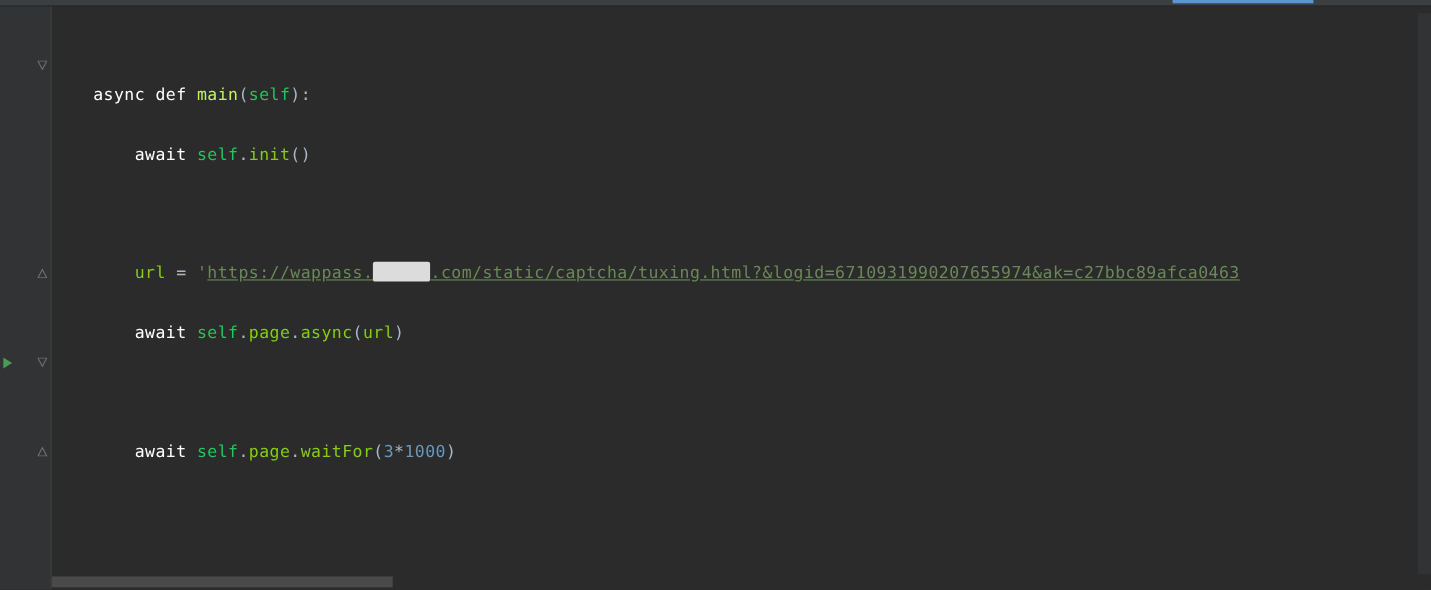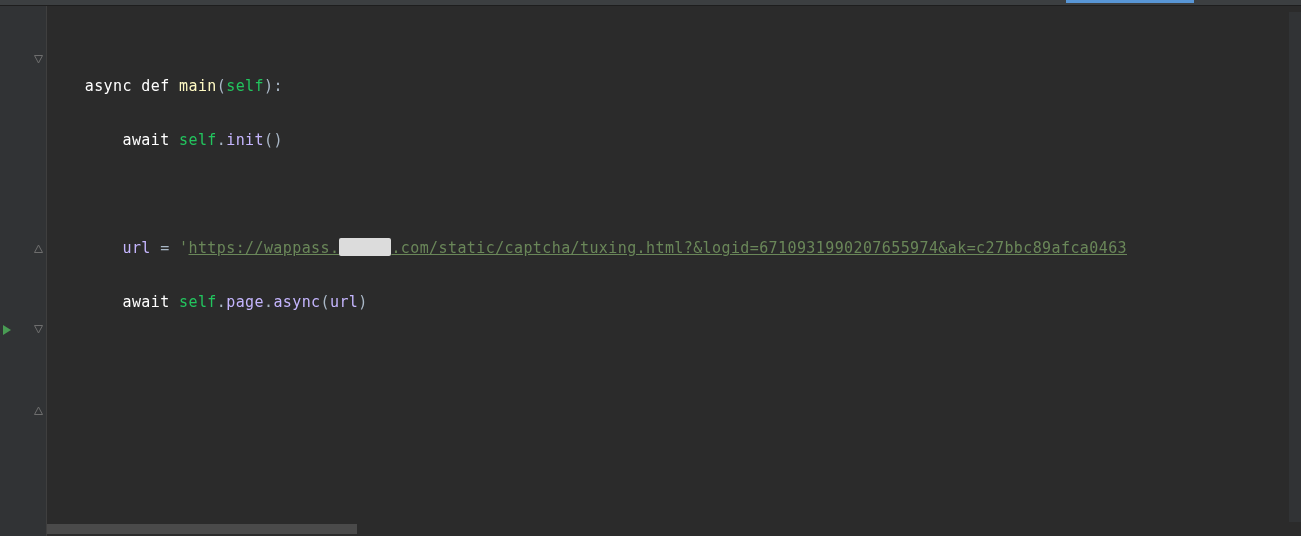--- a/index.html
+++ b/index.html
@@ -77,23 +77,23 @@
     white-space: pre;
     overflow: hidden;
   }
   .code-line {
     height: 27px;
     padding-left: 0;
     letter-spacing: 0.4px;
   }
   
   .kw   { color: #ffffff; }          
-  .fn   { color: #fef9c3; }          
+  .fn   { color: #bef264; }          
   .self { color: #22c55e; }          
-  .id   { color: #c4b5fd; }          
+  .id   { color: #84cc16; }          
   .op   { color: #a9b7c6; }          
   .str  { color: #6a8759; }          
   .url  { color: #6a8759; text-decoration: underline; text-decoration-color: #6a8759; }
   .num  { color: #6897bb; }          
   .redact {
     display: inline-block;
     width: 52px;
     height: 18px;
     background: #dcdcdc;
     border-radius: 2px;
@@ -174,20 +174,21 @@
     </div>
   </div>
 
   <div class="code-area">
 <div class="code-line">    <span class="kw">async</span> <span class="kw">def</span> <span class="fn">main</span><span class="op">(</span><span class="self">self</span><span class="op">)</span><span class="op">:</span></div>
 <div class="code-line">        <span class="kw">await</span> <span class="self">self</span><span class="op">.</span><span class="id">init</span><span class="op">(</span><span class="op">)</span></div>
 <div class="code-line"></div>
 <div class="code-line">        <span class="id">url</span><span> = </span><span class="str">'</span><span class="url">https://wappass.</span><span class="redact"></span><span class="url">.com/static/captcha/tuxing.html?&amp;logid=6710931990207655974&amp;ak=c27bbc89afca0463</span></div>
 <div class="code-line">        <span class="kw">await</span> <span class="self">self</span><span>.</span><span class="id">page</span><span>.</span><span class="id">async</span><span>(</span><span class="id">url</span><span>)</span></div>
 <div class="code-line"></div>
+<div class="code-line">        <span class="kw">await</span> <span class="self">self</span><span>.</span><span class="id">page</span><span>.</span><span class="id">waitFor</span><span>(</span><span class="num">3</span><span>*</span><span class="num">1000</span><span>)</span></div>
 <div class="code-line"></div>
 
 
 
 
 
   </div>
 
   <div class="right-stripe"></div>
 

